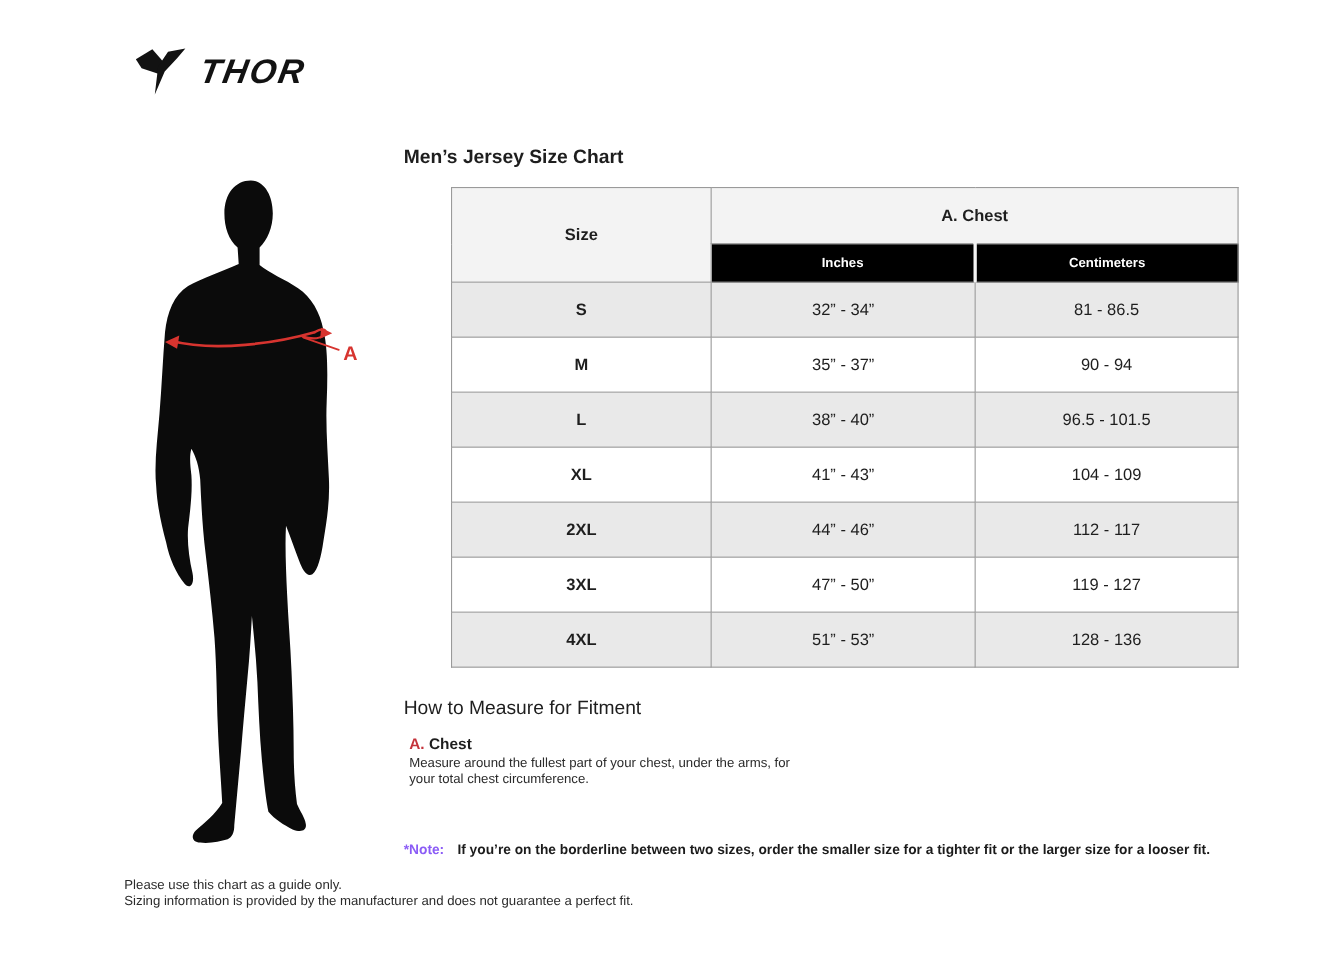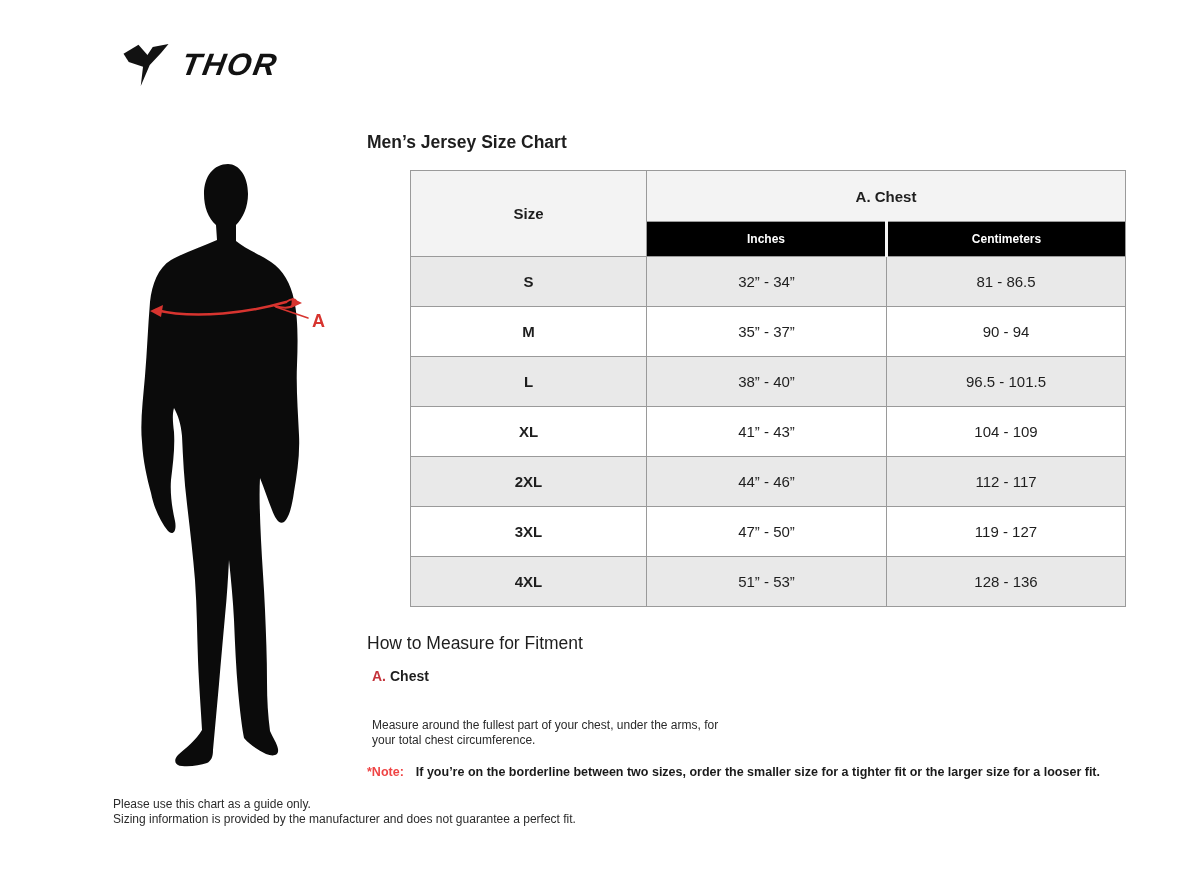--- a/index.html
+++ b/index.html
@@ -39,28 +39,28 @@
     position: absolute; left: 367px; top: 633px;
     font-size: 17.5px; font-weight: 400; color: #1e1e1e;
   }
   .measure-item {
     position: absolute; left: 372px; top: 668px;
     font-size: 14px; font-weight: 700; color: #1e1e1e;
   }
   .measure-item .red { color: #c4333b; margin-right: 4px; }
   .measure-desc {
     position: absolute; left: 372px; top: 686px;
-    width: 352px; font-size: 12px; line-height: 15px; color: #2a2a2a; margin-top: 32px;
+    width: 352px; font-size: 12px; line-height: 15px; color: #2a2a2a;
   }
   .note-row {
     position: absolute; left: 367px; top: 765px;
     font-size: 12.5px; font-weight: 700; color: #1b1b1b;
     display: flex; gap: 12px; white-space: nowrap;
   }
-  .note-label { color: #ef4444; }
+  .note-label { color: #8b5cf6; }
   .footer-text {
     position: absolute; left: 113px; top: 797px;
     font-size: 12px; line-height: 15px; color: #2b2b2b;
   }
 
   
   .size-table {
     position: absolute; left: 370px; top: 170px;
     width: 715px;
     border-collapse: collapse;

